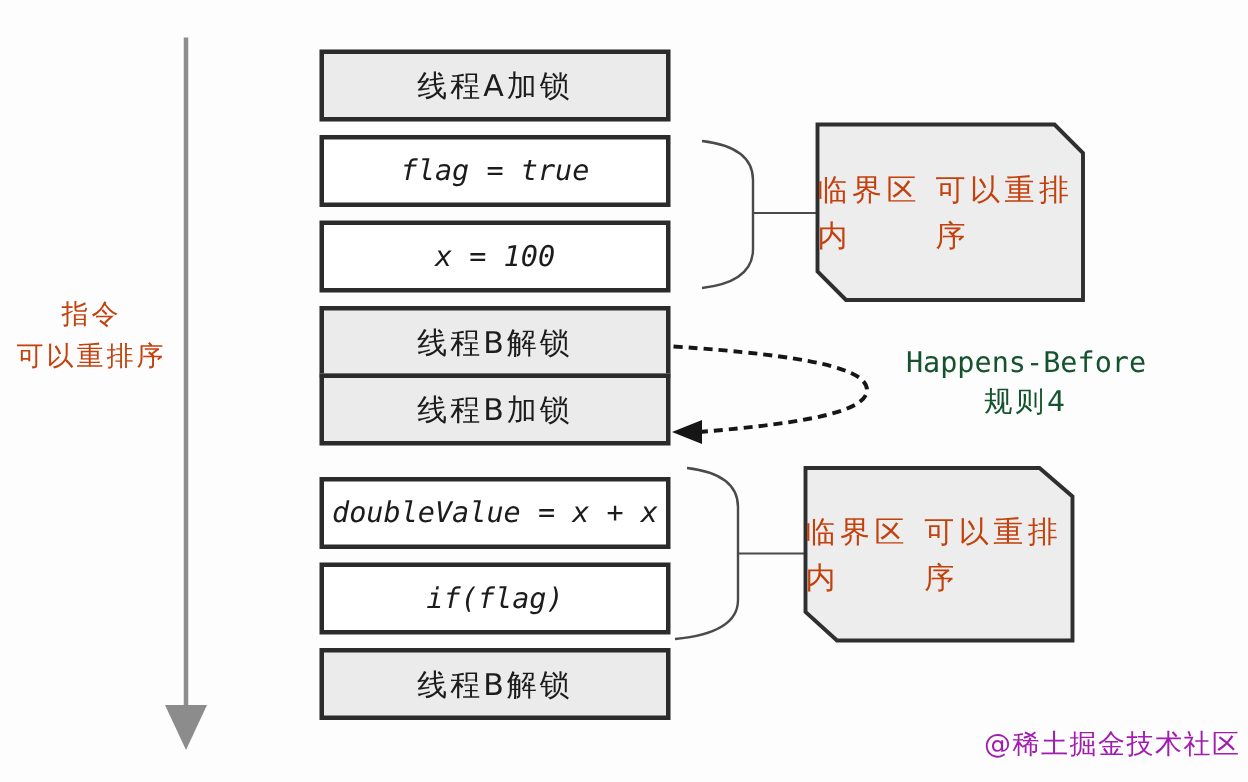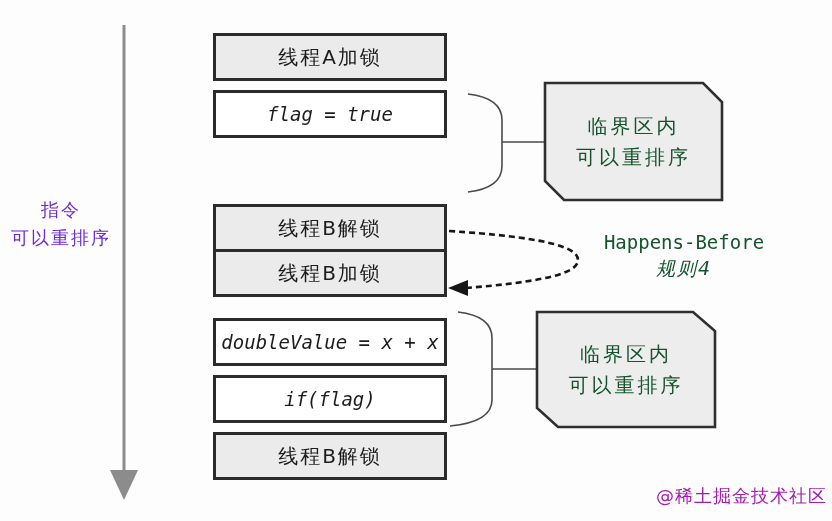--- a/index.html
+++ b/index.html
@@ -24,21 +24,21 @@
   }
   .left-label {
     position: absolute;
     left: 6px;
     top: 196px;
     width: 110px;
     text-align: center;
     font-size: 18px;
     line-height: 28px;
     letter-spacing: 2px;
-    color: #6d28d9;
+    color: #c2410c;
   }
   .seq-box {
     position: absolute;
     left: 213px;
     width: 234px;
     height: 48px;
     box-sizing: border-box;
     border: 3px solid #2b2b2b;
     display: flex;
     align-items: center;
@@ -53,49 +53,48 @@
   .seq-box.code {
     background: #ffffff;
     font-family: "DejaVu Sans Mono", "Liberation Mono", monospace;
     font-size: 19px;
     letter-spacing: 0px;
     font-style: italic;
   }
   .callout-text {
     position: absolute;
     display: flex;
-    flex-direction: column;
+    flex-direction: row;
     align-items: center;
     justify-content: center;
-    text-align: center;
+    text-align: left;
     font-size: 20px;
     line-height: 31px;
     letter-spacing: 3px;
-    color: #14532d;
+    color: #c2410c;
   }
   .callout-text.first  { left: 545px; top: 83px;  width: 177px; height: 117px; }
   .callout-text.second { left: 537px; top: 312px; width: 178px; height: 115px; }
   .hb-label {
     position: absolute;
     left: 588px;
     top: 230px;
     width: 192px;
     text-align: center;
     color: #14532d;
   }
   .hb-label .hb-line1 {
     font-family: "DejaVu Sans Mono", "Liberation Mono", monospace;
     font-size: 19px;
     line-height: 24px;
   }
   .hb-label .hb-line2 {
     font-size: 19px;
     line-height: 28px;
     letter-spacing: 2px;
-    font-style: italic;
   }
   .watermark {
     position: absolute;
     left: 656px;
     top: 484px;
     font-size: 18px;
     letter-spacing: 1px;
     color: #a21caf;
   }
 </style>
@@ -127,20 +126,21 @@
     <polygon points="537,312 693,312 715,331 715,427 558,427 537,408" fill="#ededed" stroke="#2f2f2f" stroke-width="2.6" stroke-linejoin="miter"></polygon>
   </svg>
 
   <div class="left-label">
     <div>指令</div>
     <div>可以重排序</div>
   </div>
 
   <div class="seq-box lock" style="top:33px">线程A加锁</div>
   <div class="seq-box code" style="top:90px">flag = true</div>
+  <div class="seq-box code" style="top:147px">x = 100</div>
   <div class="seq-box lock" style="top:204px">线程B解锁</div>
   <div class="seq-box lock" style="top:249px">线程B加锁</div>
   <div class="seq-box code" style="top:318px">doubleValue = x + x</div>
   <div class="seq-box code" style="top:375px">if(flag)</div>
   <div class="seq-box lock" style="top:432px">线程B解锁</div>
 
   <div class="callout-text first">
     <div>临界区内</div>
     <div>可以重排序</div>
   </div>

